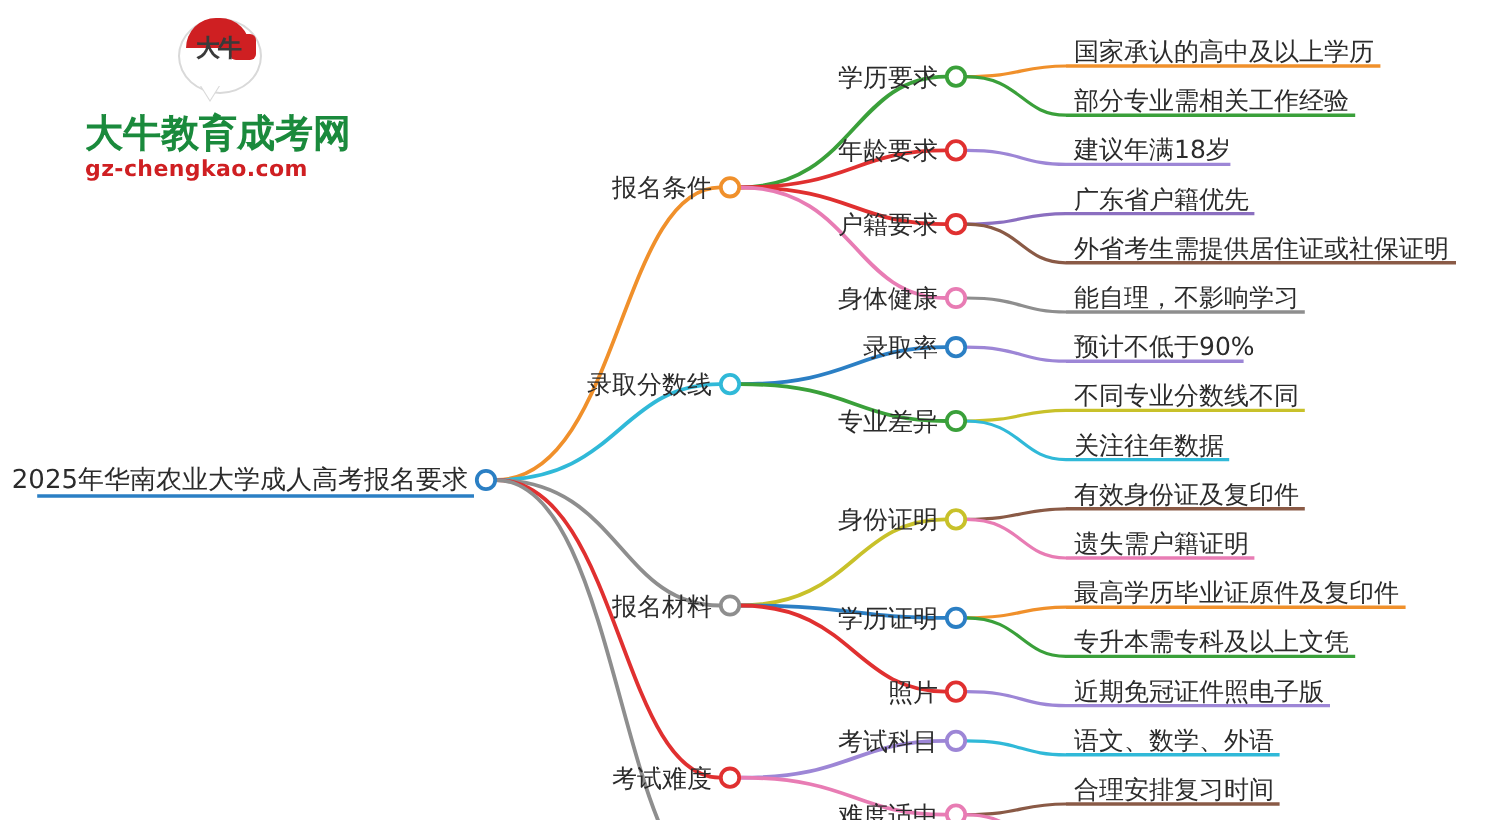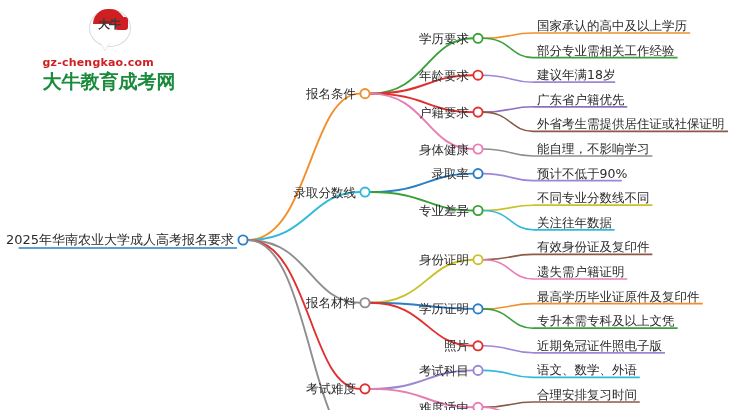--- a/index.html
+++ b/index.html
@@ -135,22 +135,22 @@
 
   <div id="logo">
     <div id="logo-mark">
       <div class="bubble"></div>
       <div class="bubble-tail"></div>
       <div class="red-cap"></div>
       <div class="red-dot"></div>
       <div class="mark-text">大牛</div>
     </div>
     <div id="logo-text">
+      <div id="logo-title">大牛教育成考网</div>
       <div id="logo-url">gz-chengkao.com</div>
-      <div id="logo-title">大牛教育成考网</div>
     </div>
   </div>
 
   <svg id="map" viewBox="0 0 750 410">
     <g id="links">
         <path d="M248,240 C309.6,240 309.6,93.65 360,93.65" stroke="#f0902b" class="link"></path>
         <path d="M370,93.65 C426.65,93.65 426.65,38.3 473,38.3" stroke="#3aa03a" class="link"></path>
         <path d="M483,38.3 C510.5,38.3 510.5,33 533,33" stroke="#f0902b" class="link-thin"></path>
         <line x1="533" y1="33" x2="690.1999999999999" y2="33" stroke="#f0902b" class="underline"></line>
         <path d="M483,38.3 C510.5,38.3 510.5,57.6 533,57.6" stroke="#3aa03a" class="link-thin"></path>

